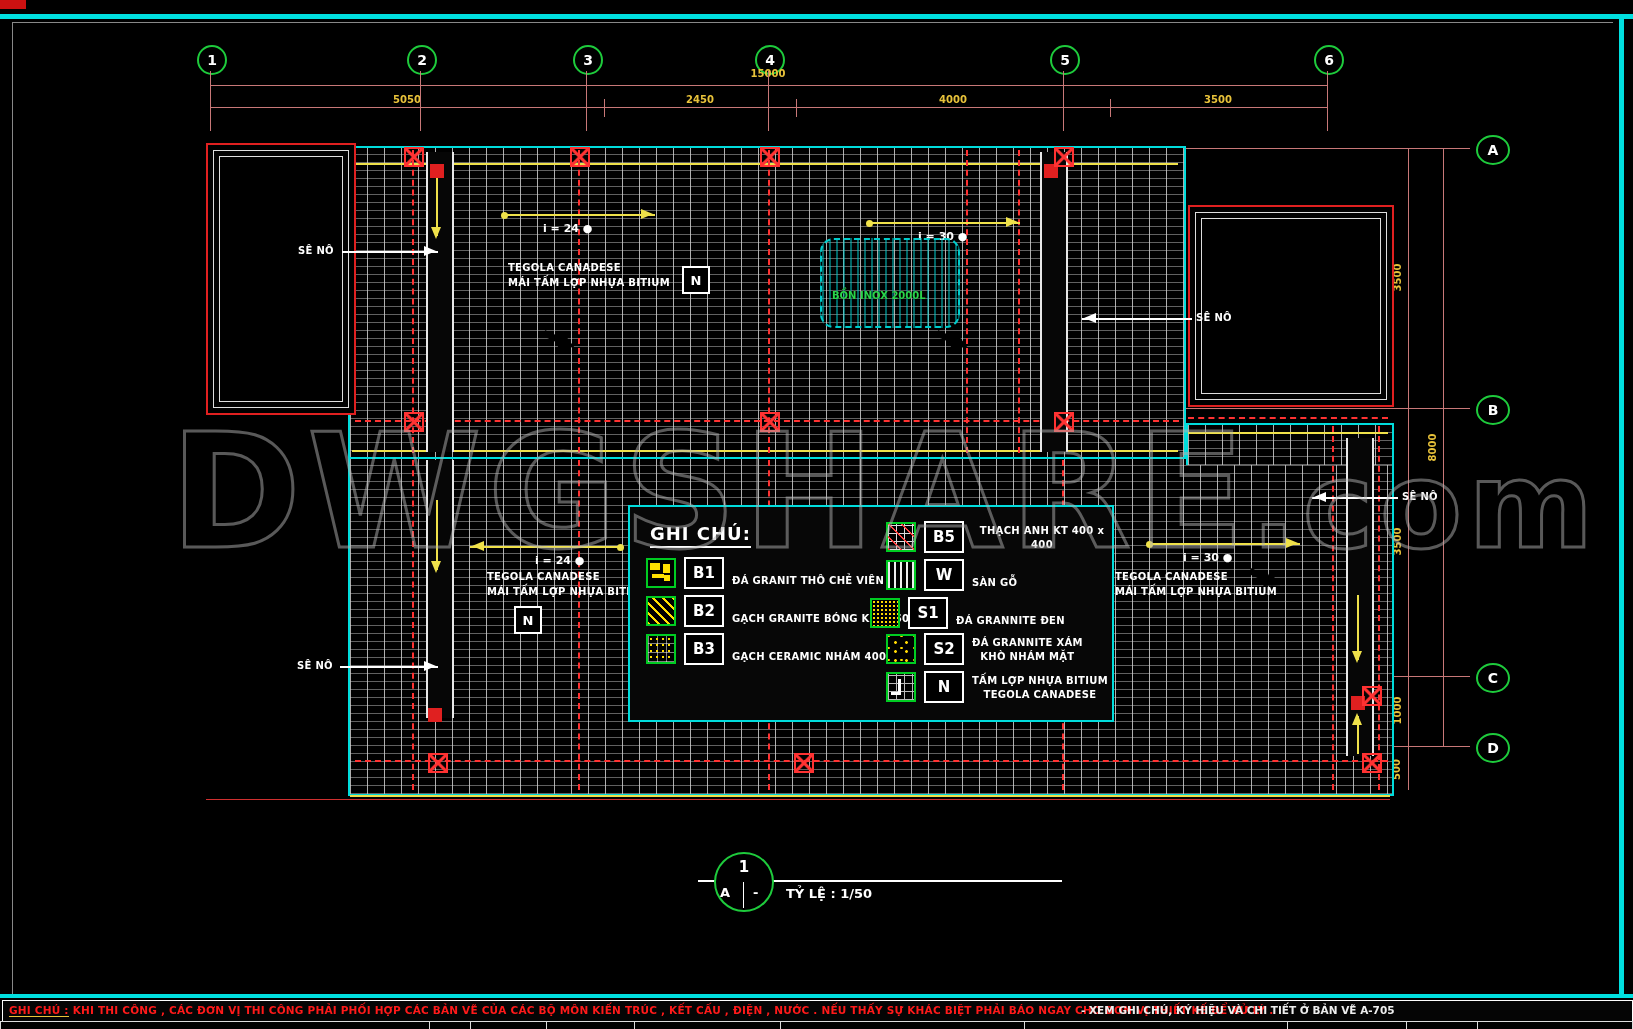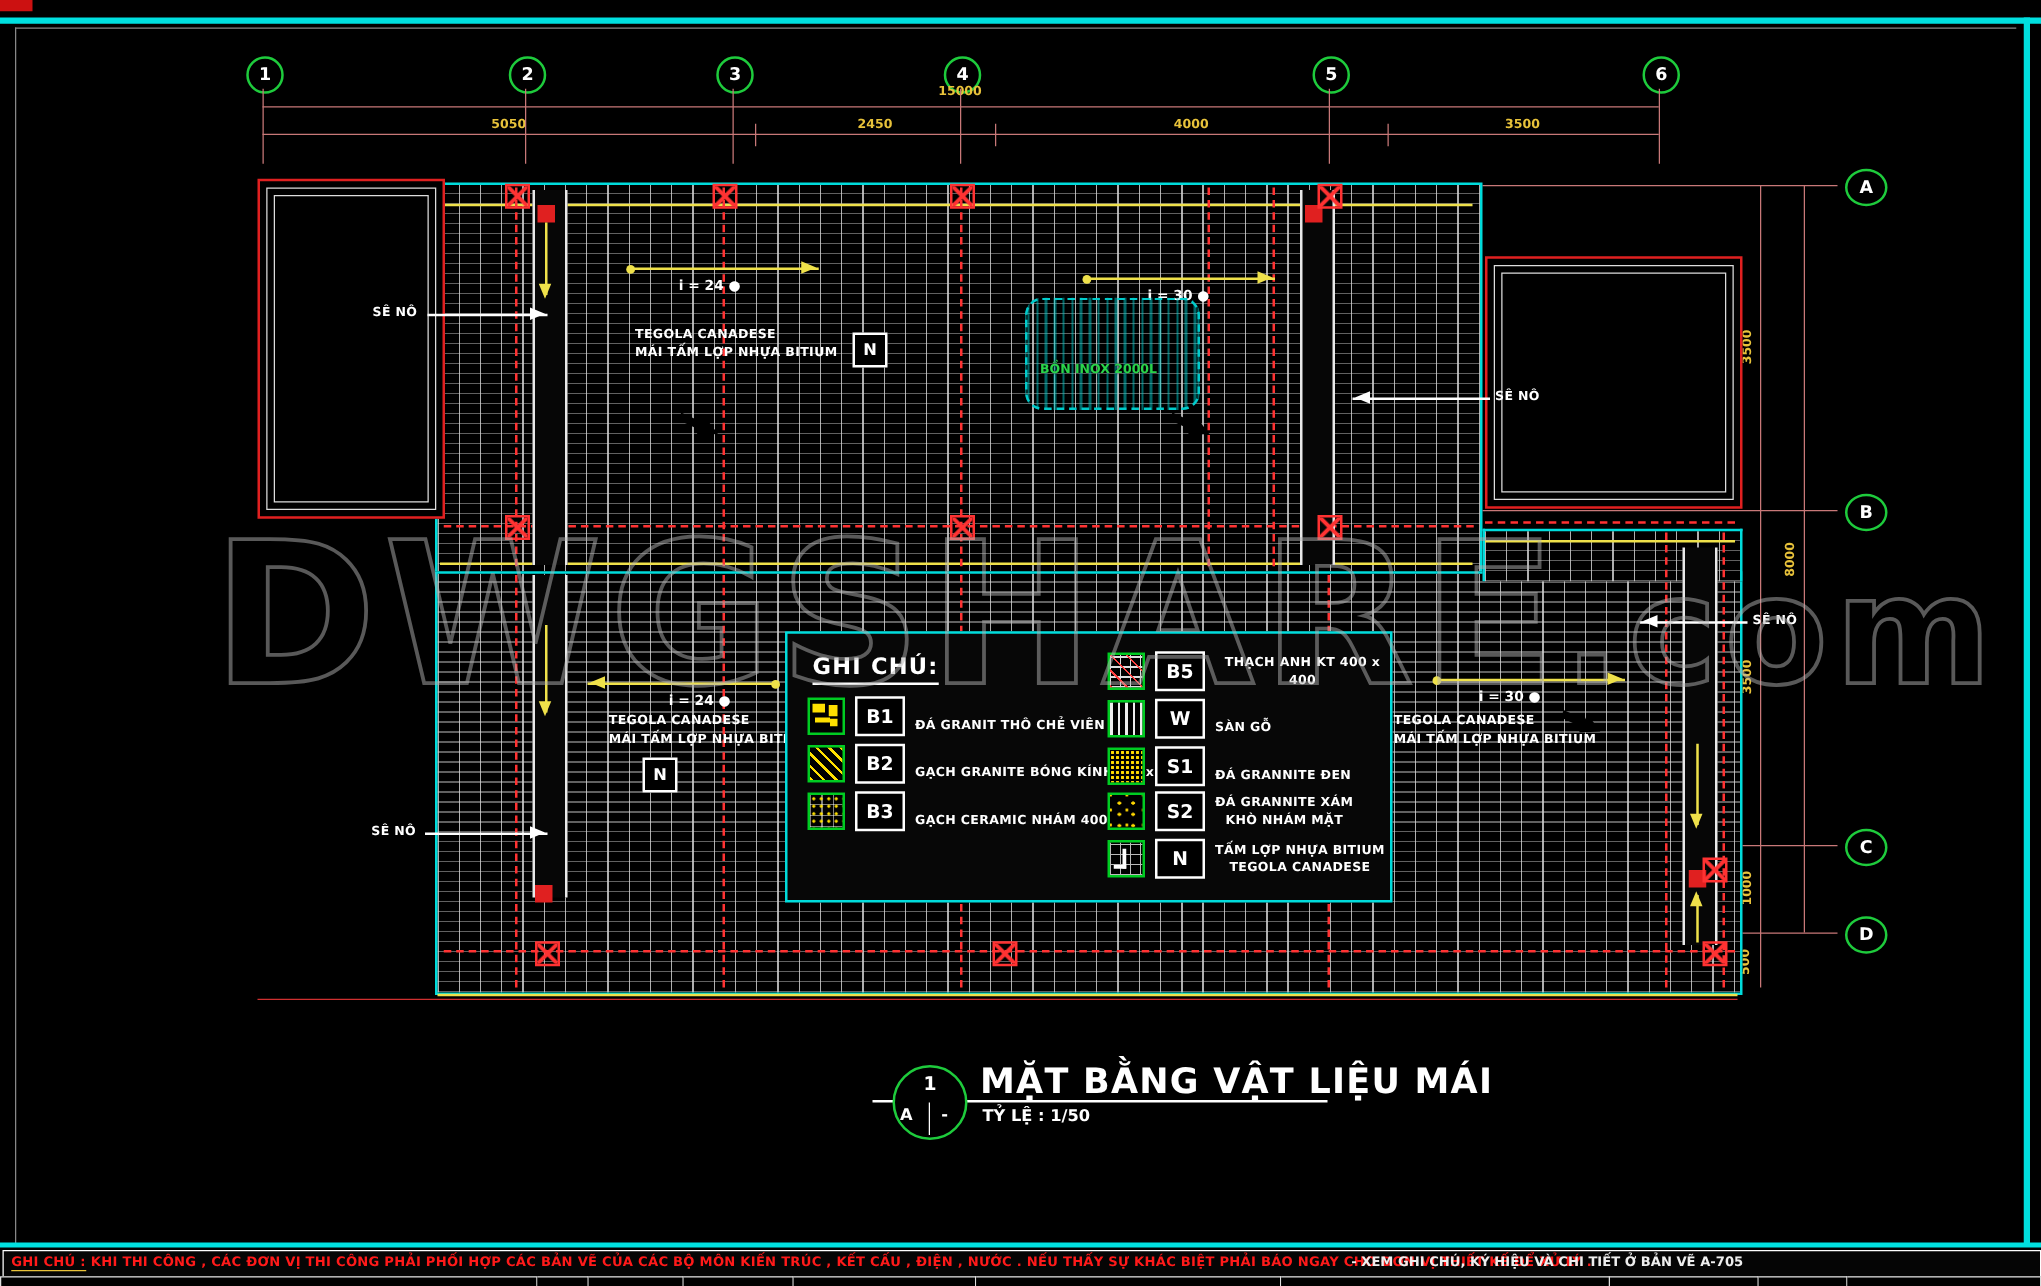--- a/index.html
+++ b/index.html
@@ -335,21 +335,21 @@
     <div class="lrow" style="left:256px;top:14px">
       <span class="sw sw-b5"></span>
       <span class="code">B5</span>
       <span class="ldesc">THẠCH ANH KT 400 x 400</span>
     </div>
     <div class="lrow" style="left:256px;top:52px">
       <span class="sw sw-w"></span>
       <span class="code">W</span>
       <span class="ldesc">SÀN GỖ</span>
     </div>
-    <div class="lrow" style="left:256px;top:90px">
+    <div class="lrow" style="left:240px;top:90px">
       <span class="sw sw-s1"></span>
       <span class="code">S1</span>
       <span class="ldesc">ĐÁ GRANNITE ĐEN</span>
     </div>
     <div class="lrow" style="left:256px;top:126px">
       <span class="sw sw-s2"></span>
       <span class="code">S2</span>
       <span class="ldesc"><span>ĐÁ GRANNITE XÁM</span><br><span>KHÒ NHÁM MẶT</span></span>
     </div>
     <div class="lrow" style="left:256px;top:164px">
@@ -363,21 +363,20 @@
     <span style="font-size:158px">DWGSHARE</span><span class="wm2" style="font-size:120px">.com</span>
   </div>
 
   <div class="abs tcircle z10" style="left:714px;top:852px;width:56px;height:56px">
     <div class="abs" style="left:0;top:4px;width:56px;text-align:center;font-weight:bold;font-size:15px">1</div>
     <div class="abs" style="left:27px;top:28px;width:1px;height:26px;background:#fff"></div>
     <div class="abs" style="left:4px;top:31px;font-weight:bold;font-size:13px">A</div>
     <div class="abs" style="left:37px;top:31px;font-weight:bold;font-size:13px">-</div>
   </div>
   <div class="abs z5" style="left:698px;top:880px;width:364px;height:2px;background:#fff"></div>
-  <div class="abs z10" id="sheet-title" style="left:784px;top:848px">MẶT BẰNG VẬT LIỆU MÁI</div>
   <div class="abs z10" id="sheet-scale" style="left:786px;top:886px">TỶ LỆ : 1/50</div>
 
   <div class="abs" style="left:0;top:994px;width:1633px;height:4px;background:#00e0e0"></div>
   <div class="abs z60" id="noteband" style="left:2px;top:1000px;width:1629px;height:20px">
     <div class="abs note-red" style="left:6px;top:3px">
       <span class="note-label">GHI CHÚ :</span><span>KHI THI CÔNG , CÁC ĐƠN VỊ THI CÔNG PHẢI PHỐI HỢP CÁC BẢN VẼ CỦA CÁC BỘ MÔN KIẾN TRÚC , KẾT CẤU , ĐIỆN , NƯỚC . NẾU THẤY SỰ KHÁC BIỆT PHẢI BÁO NGAY CHO ĐƠN VỊ THIẾT KẾ ĐỂ XỬ LÝ .</span>
     </div>
     <div class="abs note-white" style="left:1078px;top:3px">- XEM GHI CHÚ, KÝ HIỆU VÀ CHI TIẾT Ở BẢN VẼ A-705</div>
   </div>
   <div class="abs z60" style="left:0;top:1021px;width:1633px;display:flex">

